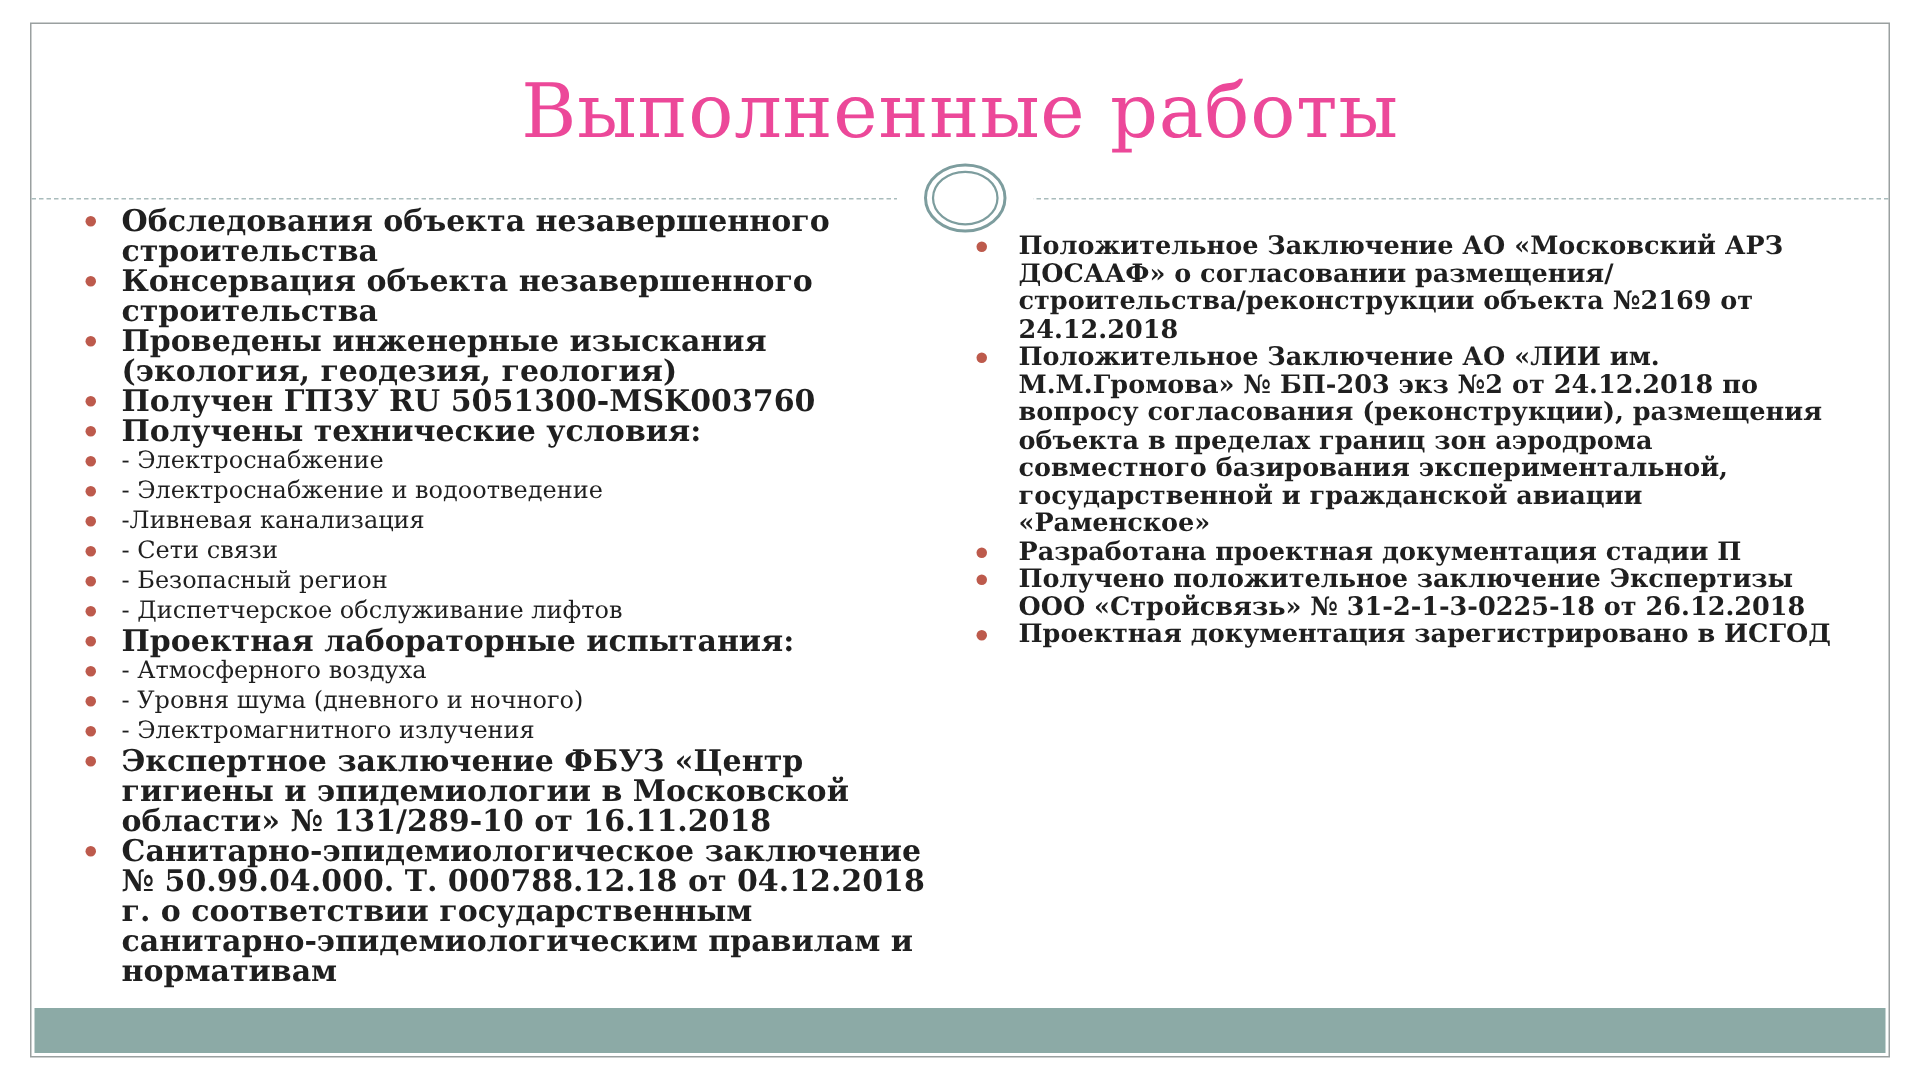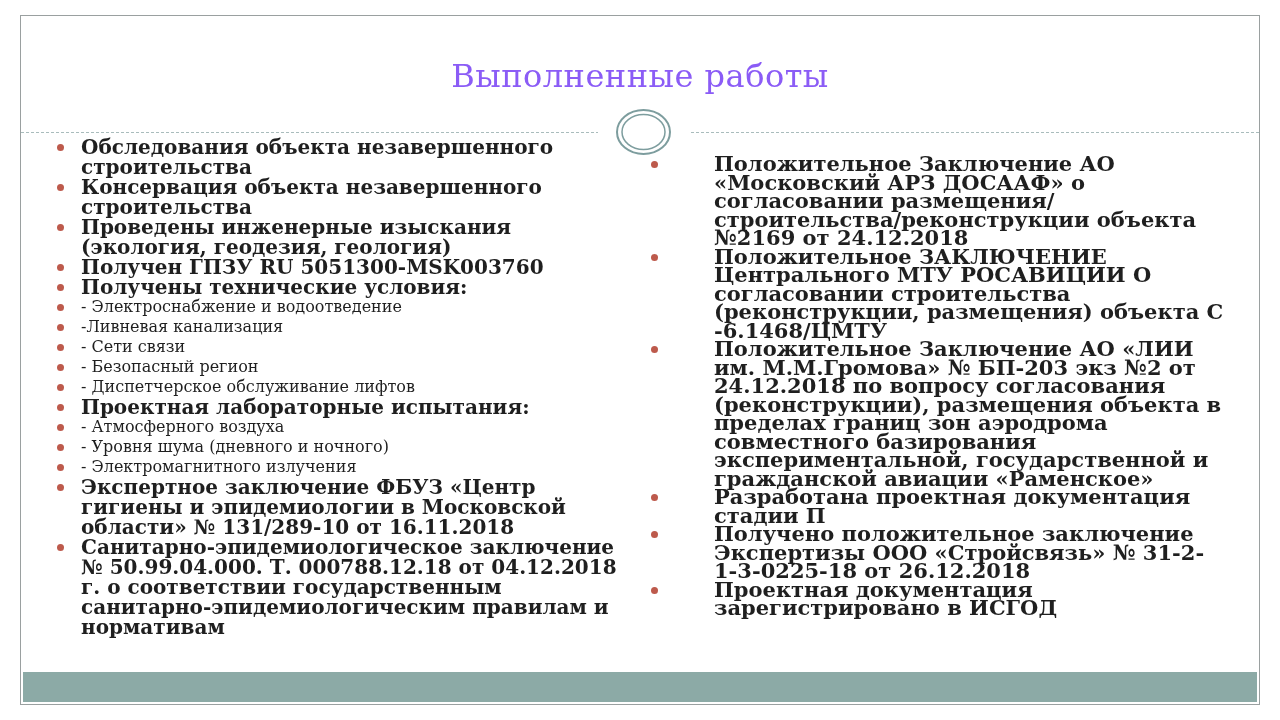--- a/index.html
+++ b/index.html
@@ -8,33 +8,33 @@
     --ornament:#7d9d9e;
     --divider:#a9bcbc;
     --border:#9aa0a0;
     --text:#1f1f1f;
   }
   html,body{margin:0;padding:0;background:#ffffff;width:1280px;height:720px;overflow:hidden;}
   .slide{position:relative;width:1280px;height:720px;background:#fff;
          font-family:"DejaVu Serif","Liberation Serif",serif;color:var(--text);}
   .frame{position:absolute;left:20px;top:15px;right:20px;bottom:15px;
          border:1px solid var(--border);background:#fff;}
-  .title{margin:12px;padding-top:30px;text-align:center;font-size:32px;font-weight:400;
-         line-height:1.15;color:#8b5cf6;letter-spacing:.5px;}
+  .title{margin:0;padding-top:30px;text-align:center;font-size:50px;font-weight:400;
+         line-height:1.15;color:#ec4899;letter-spacing:.5px;}
   .divider{position:absolute;left:0;right:0;top:116px;border-top:1px dashed var(--divider);}
   .ornament-wrap{position:absolute;top:92px;left:calc(50% - 42px);background:#fff;
          padding:0 17px;line-height:0;}
   .columns{position:absolute;left:0;top:0;right:0;bottom:34px;}
   ul.col{list-style:none;margin:0;padding:0;position:absolute;}
   ul.col-left{left:36px;top:121px;width:560px;}
   ul.col-right{left:630px;top:139px;width:575px;}
   li.item{display:flex;align-items:flex-start;}
   .col-left li.item{font-size:16px;line-height:20px;}
   .col-left li.item.bold{font-size:20px;font-weight:700;}
-  .col-right li.item{font-size:21px;line-height:18.5px;gap:35px;}
+  .col-right li.item{font-size:17px;line-height:18.5px;}
   .col-right li.item.bold{font-weight:700;}
   .bullet{flex:0 0 auto;width:7px;height:7px;border-radius:50%;background:var(--bullet);
           margin-top:7px;}
   .col-left .bullet{margin-right:17px;}
   .col-right .bullet{margin-right:21px;margin-top:6px;}
   .txt{flex:1 1 auto;}
   .footer-bar{position:absolute;left:2px;right:2px;bottom:2px;height:30px;
           background:var(--footer-bar);}
 </style>
 </head>
@@ -66,20 +66,24 @@
             <span class="bullet"></span>
             <span class="txt">Проведены инженерные изыскания (экология, геодезия, геология)</span>
           </li>
           <li class="item bold">
             <span class="bullet"></span>
             <span class="txt">Получен ГПЗУ RU 5051300-MSK003760</span>
           </li>
           <li class="item bold">
             <span class="bullet"></span>
             <span class="txt">Получены технические условия:</span>
+          </li>
+          <li class="item">
+            <span class="bullet"></span>
+            <span class="txt">- Электроснабжение</span>
           </li>
           <li class="item">
             <span class="bullet"></span>
             <span class="txt">- Электроснабжение и водоотведение</span>
           </li>
           <li class="item">
             <span class="bullet"></span>
             <span class="txt">-Ливневая канализация</span>
           </li>
           <li class="item">
@@ -119,24 +123,20 @@
             <span class="txt">Санитарно-эпидемиологическое заключение № 50.99.04.000. Т. 000788.12.18 от 04.12.2018 г. о соответствии государственным санитарно-эпидемиологическим правилам и нормативам</span>
           </li>
         </ul>
       <ul class="col col-right">
           <li class="item bold">
             <span class="bullet"></span>
             <span class="txt">Положительное Заключение АО «Московский АРЗ ДОСААФ» о согласовании размещения/строительства/реконструкции объекта №2169 от 24.12.2018</span>
           </li>
           <li class="item bold">
             <span class="bullet"></span>
-            <span class="txt">Положительное ЗАКЛЮЧЕНИЕ Центрального МТУ РОСАВИЦИИ О согласовании строительства (реконструкции, размещения) объекта С -6.1468/ЦМТУ</span>
-          </li>
-          <li class="item bold">
-            <span class="bullet"></span>
             <span class="txt">Положительное Заключение АО «ЛИИ им. М.М.Громова» № БП-203 экз №2 от 24.12.2018 по вопросу согласования (реконструкции), размещения объекта в пределах границ зон аэродрома совместного базирования экспериментальной, государственной и гражданской авиации «Раменское»</span>
           </li>
           <li class="item bold">
             <span class="bullet"></span>
             <span class="txt">Разработана проектная документация стадии П</span>
           </li>
           <li class="item bold">
             <span class="bullet"></span>
             <span class="txt">Получено положительное заключение Экспертизы ООО «Стройсвязь» № 31-2-1-3-0225-18 от 26.12.2018</span>
           </li>

